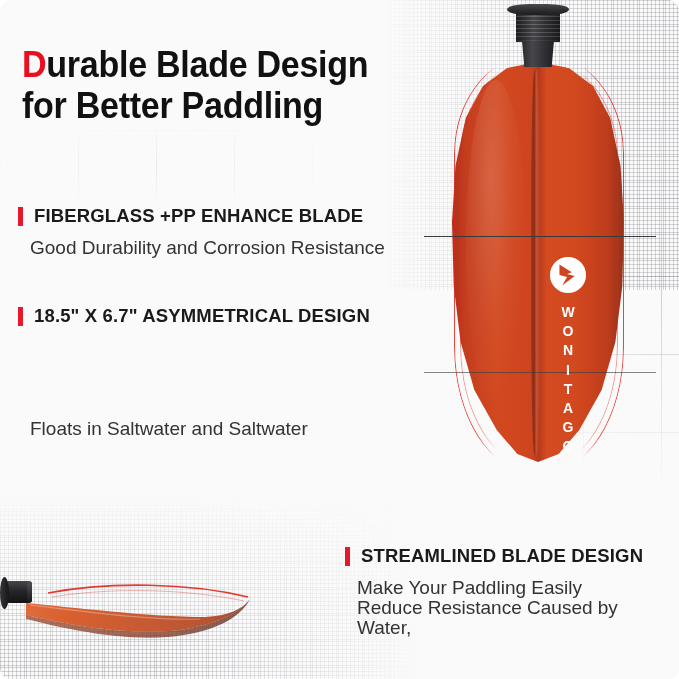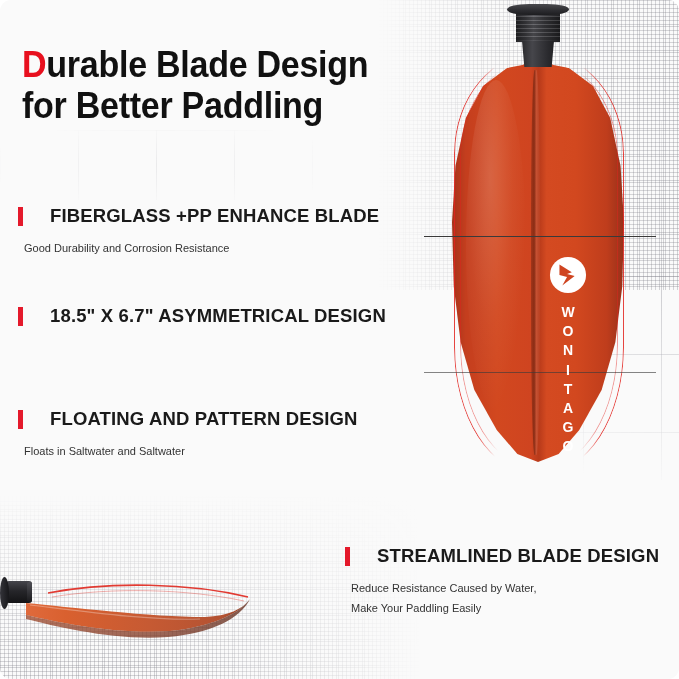--- a/index.html
+++ b/index.html
@@ -91,40 +91,39 @@
 
   
   .feature {
     position: absolute;
     left: 18px;
     width: 400px;
   }
   .feat-title-row {
     display: flex;
     align-items: center;
-    gap: 16px;
   }
   .bullet {
     width: 5px;
     height: 19px;
     background: #E4192B;
     margin-right: 11px;
     flex: 0 0 auto;
   }
   .feat-title {
     font-size: 18.5px;
     font-weight: bold;
     color: #1a1a1a;
     letter-spacing: 0.15px;
     white-space: nowrap;
   }
   .feat-sub {
-    margin-left: 6px;
+    margin-left: 12px;
     margin-top: 11px;
-    font-size: 11px;
+    font-size: 19px;
     color: #333333;
     line-height: 20px;
   }
 
   #feature-0 { top: 205px; }
   #feature-1 { top: 305px; }
   #feature-2 { top: 408px; }
 
   
   #feature-3 {
@@ -354,35 +353,31 @@
   </div>
 
   <div class="feature" id="feature-1">
     <div class="feat-title-row">
       <span class="bullet"></span>
       <span class="feat-title">18.5" X 6.7" ASYMMETRICAL DESIGN</span>
     </div>
   </div>
 
   <div class="feature" id="feature-2">
-    <div class="feat-title-row">
-      <span class="bullet"></span>
-      <span class="feat-title">FLOATING AND PATTERN DESIGN</span>
-    </div>
     <div class="feat-sub">Floats in Saltwater and Saltwater</div>
   </div>
 
   <div id="feature-3">
     <div class="feat-title-row">
       <span class="bullet"></span>
       <span class="feat-title txt-title-4">STREAMLINED BLADE DESIGN</span>
     </div>
     <div class="feat-sub">
+      <span class="sub-line">Make Your Paddling Easily</span>
       <span class="sub-line">Reduce Resistance Caused by Water,</span>
-      <span class="sub-line">Make Your Paddling Easily</span>
     </div>
   </div>
 
   <div id="blade-face">
     <div class="ferrule-cap"></div>
     <div class="ferrule-body"></div>
     <div class="ferrule-ribs"></div>
     <div class="ferrule-neck"></div>
     <div class="blade-neck"></div>
     <div class="blade-body"></div>

